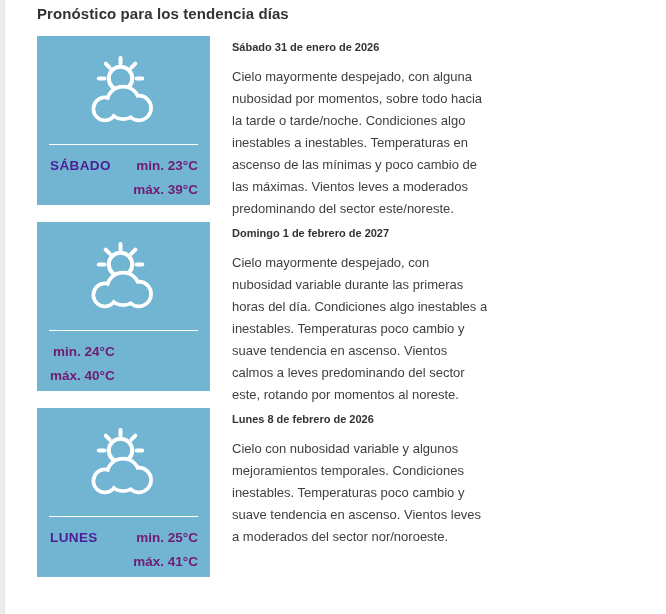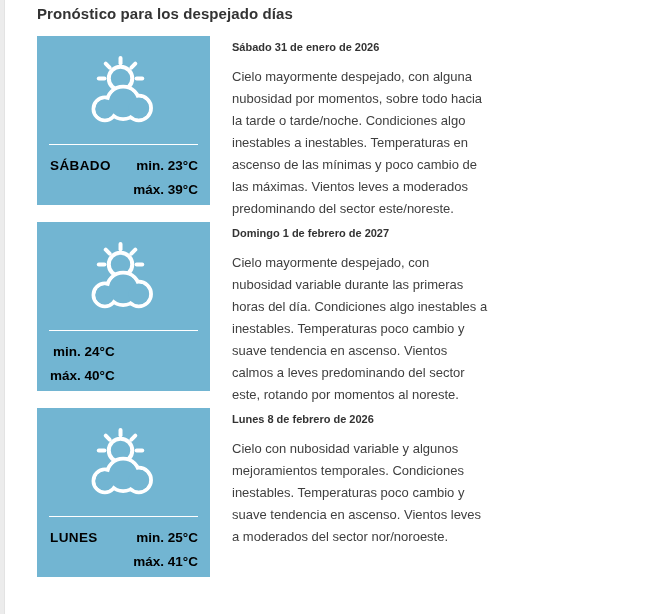--- a/index.html
+++ b/index.html
@@ -33,26 +33,26 @@
   .wicon { width: 88px; height: 80px; display: block; }
   .card-divider {
     border-top: 1px solid #ffffff; height: 0;
     margin: 9px 12px 0 12px;
   }
   .card-meta {
     display: flex; justify-content: space-between; align-items: flex-start;
     padding: 0 12px 0 13px; margin-top: 9px;
   }
   .day-label {
-    color: #000000; font-size: 13.5px; font-weight: 700;
+    color: #4c1d95; font-size: 13.5px; font-weight: 700;
     letter-spacing: 0.4px; line-height: 24px; white-space: nowrap;
   }
   .temps {
     display: flex; flex-direction: column; text-align: right;
-    color: #000000; font-size: 13.5px; font-weight: 700; line-height: 24px;
+    color: #701a75; font-size: 13.5px; font-weight: 700; line-height: 24px;
     white-space: nowrap;
   }
   .day-text { margin-left: 22px; width: 412px; padding-top: 2px; }
   .day-title {
     font-size: 11px; font-weight: 700; color: #333333; line-height: 18px;
   }
   .day-desc {
     margin-top: 10px; font-size: 13px; color: #3f3f3f;
     line-height: 22px; white-space: pre-line;
   }
@@ -79,21 +79,21 @@
       <circle cx="28" cy="62" r="11"></circle>
       <circle cx="49" cy="55" r="16.5"></circle>
       <circle cx="67" cy="61" r="12"></circle>
     </g>
   </symbol>
 </svg>
 
 <div class="left-gutter"></div>
 
 <div class="page">
-  <h1 class="section-heading">Pronóstico para los despejado días</h1>
+  <h1 class="section-heading">Pronóstico para los tendencia días</h1>
 
   <section class="forecast-row">
     <div class="day-card">
       <div class="icon-wrap">
         <svg class="wicon">
             <use href="#sym-sun-cloud"></use>
           </svg>
       </div>
       <div class="card-divider"></div>
       <div class="card-meta">

